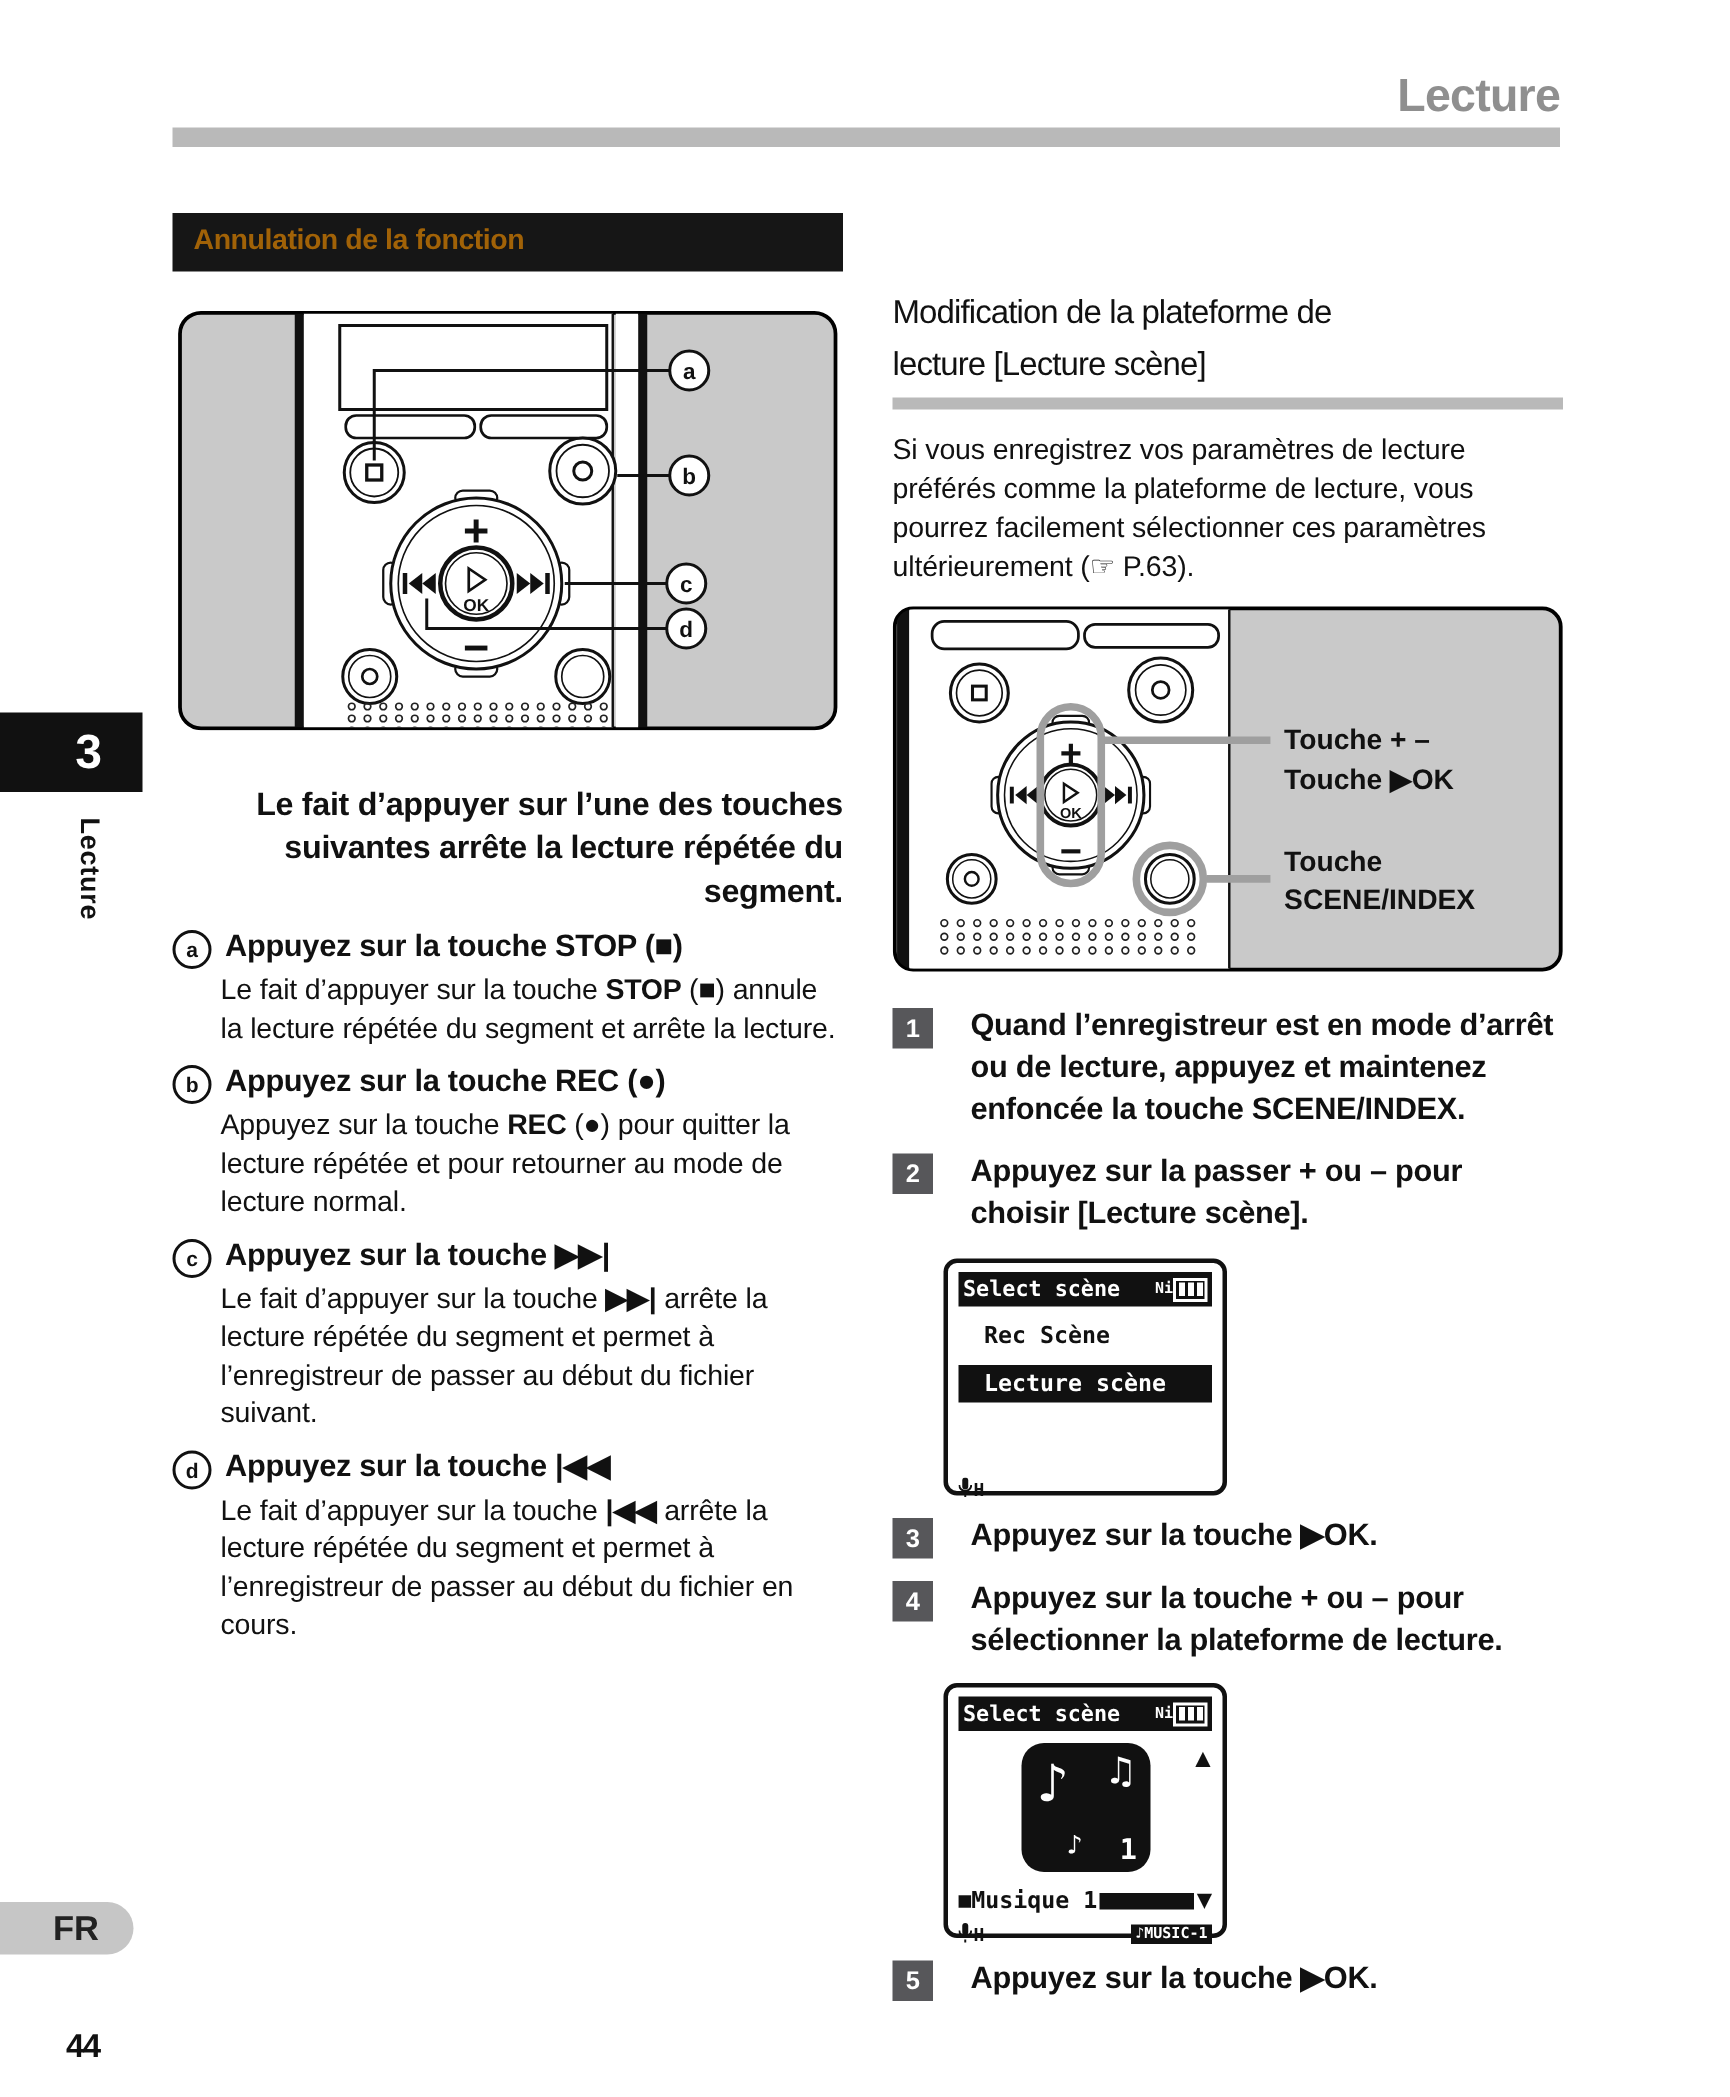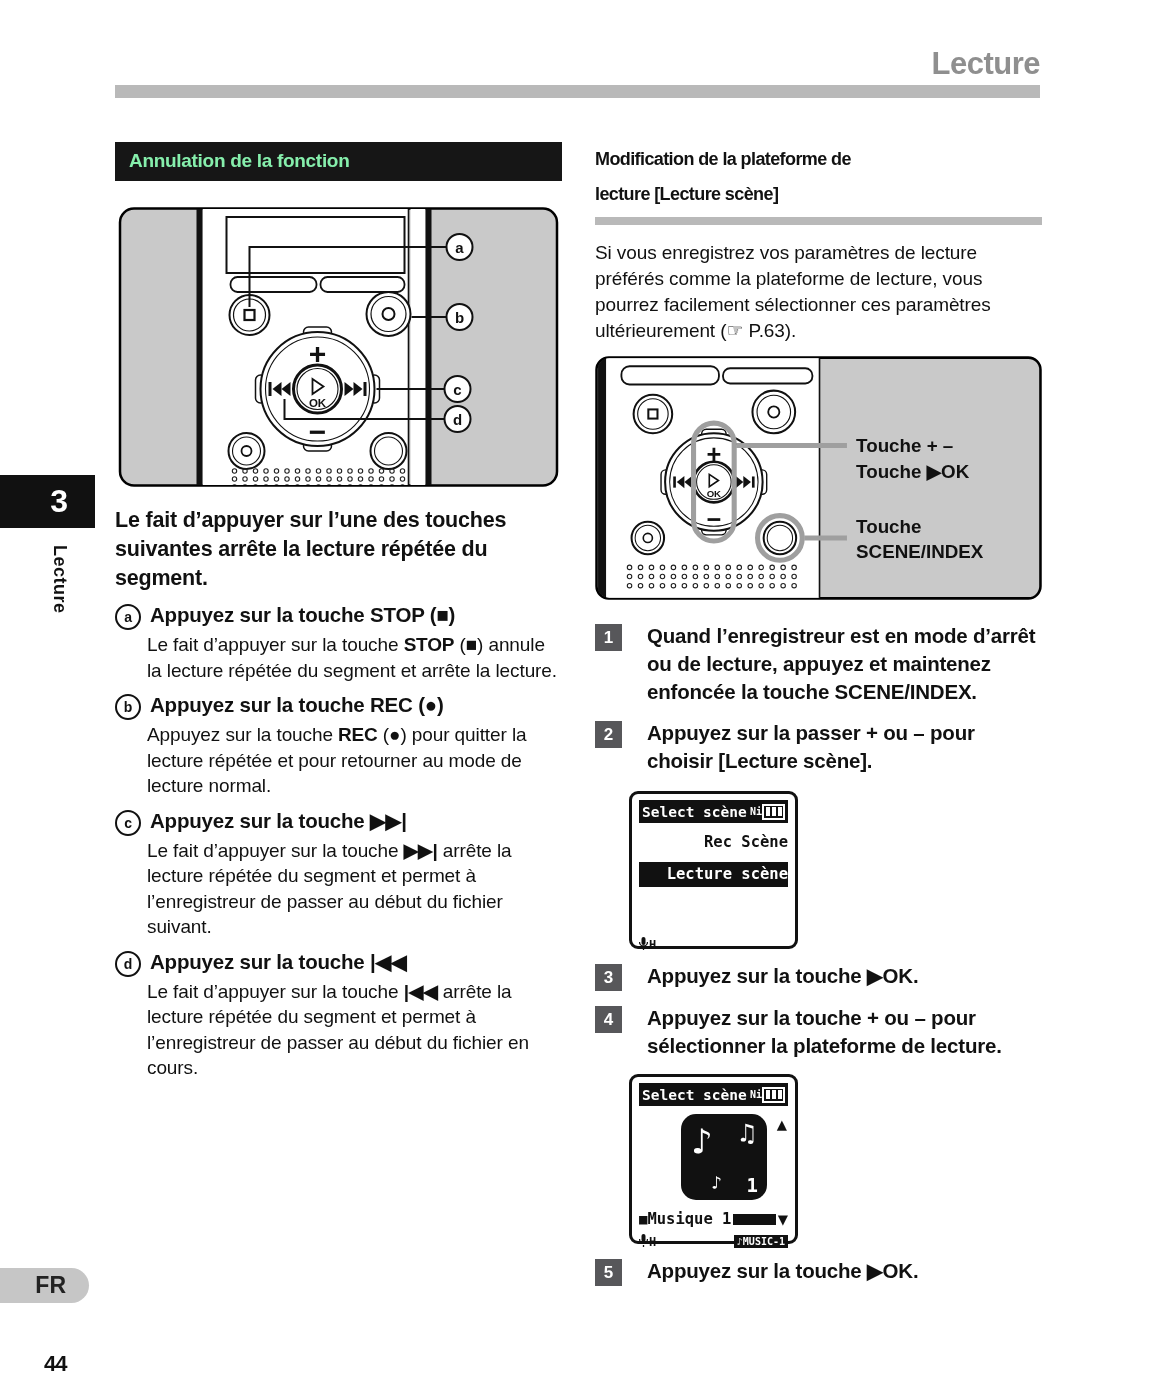--- a/index.html
+++ b/index.html
@@ -28,51 +28,51 @@
     text-align:right;line-height:35px;padding-right:23px;box-sizing:border-box;
   }
   .page-number{position:absolute;left:44px;top:1351px;font-size:22px;font-weight:bold;letter-spacing:-1px;}
 
   
   .col-left{position:absolute;left:115px;top:142px;width:447px;}
   .col-right{position:absolute;left:595px;top:142px;width:447px;}
 
   
   .banner{
-    background:#161616;color:#86efac;padding:8px 14px 9px 14px;
+    background:#161616;color:#a16207;padding:8px 14px 9px 14px;
     font-size:19px;font-weight:bold;line-height:22px;letter-spacing:-.3px;
   }
   .fig{display:block;margin-top:26px;}
-  .left-intro{font-size:21.5px;font-weight:bold;line-height:29px;margin-top:19px;letter-spacing:-.2px;}
+  .left-intro{font-size:21.5px;font-weight:bold;line-height:29px;margin-top:35px;letter-spacing:-.2px;text-align:right;}
   .item{margin-top:9px;}
   .item-head{display:flex;gap:9px;font-size:20.5px;font-weight:bold;line-height:26px;letter-spacing:-.2px;}
   .item-letter{
     flex:0 0 auto;width:22px;height:22px;border:2px solid #111;border-radius:50%;
     font-size:14px;font-weight:bold;display:flex;align-items:center;justify-content:center;margin-top:2px;
   }
   .item-body{font-size:19px;line-height:25.5px;margin:2px 0 4px 32px;letter-spacing:-.1px;}
   .item-body b{letter-spacing:-.2px;}
 
   
-  .r-heading{font-size:18px;font-weight:bold;line-height:35px;letter-spacing:-.6px;}
+  .r-heading{font-size:22px;font-weight:normal;line-height:35px;letter-spacing:-.6px;margin-top:48px;}
   .heading-rule{height:8px;background:#b9b9b9;margin-top:5px;}
   .r-intro{font-size:19px;line-height:26px;margin-top:15px;letter-spacing:-.1px;}
   .steps{margin-top:22px;}
   .step{display:flex;gap:13px;margin-top:13px;}
   .step-num{
     flex:0 0 auto;width:27px;height:27px;background:#57575a;color:#fff;
     font-size:17px;font-weight:bold;display:flex;align-items:center;justify-content:center;margin-top:2px;
   }
   .step-text{font-size:20.5px;font-weight:bold;line-height:28px;letter-spacing:-.2px;margin-left:12px;}
 
   
   .lcd{
-    box-sizing:border-box;width:169px;margin:16px 0 6px 34px;background:#fff;
+    box-sizing:border-box;width:189px;margin:16px 0 6px 34px;background:#fff;
     border:3px solid #111;border-radius:9px;padding:6px 7px 11px 7px;
-    font-family:"DejaVu Sans Mono",monospace;color:#111;text-align:right;
+    font-family:"DejaVu Sans Mono",monospace;color:#111;
   }
   .lcd-header{display:flex;align-items:center;justify-content:space-between;background:#111;color:#fff;height:23px;padding:0 3px 0 3px;}
   .lcd-title{font-size:14.5px;font-weight:bold;white-space:nowrap;}
   .lcd-batt{display:flex;align-items:center;gap:0;}
   .lcd-batt-label{font-size:10px;font-weight:bold;}
   .battery{display:flex;gap:2px;align-items:stretch;border:2px solid #fff;padding:1.5px;height:9px;}
   .battery i{display:block;width:4px;background:#fff;}
   .menu-item{font-size:15.5px;font-weight:bold;height:25px;line-height:25px;padding-left:17px;margin-top:7px;white-space:nowrap;}
   .menu-item.selected{background:#111;color:#fff;}
   .lcd-spacer{height:46px;}

